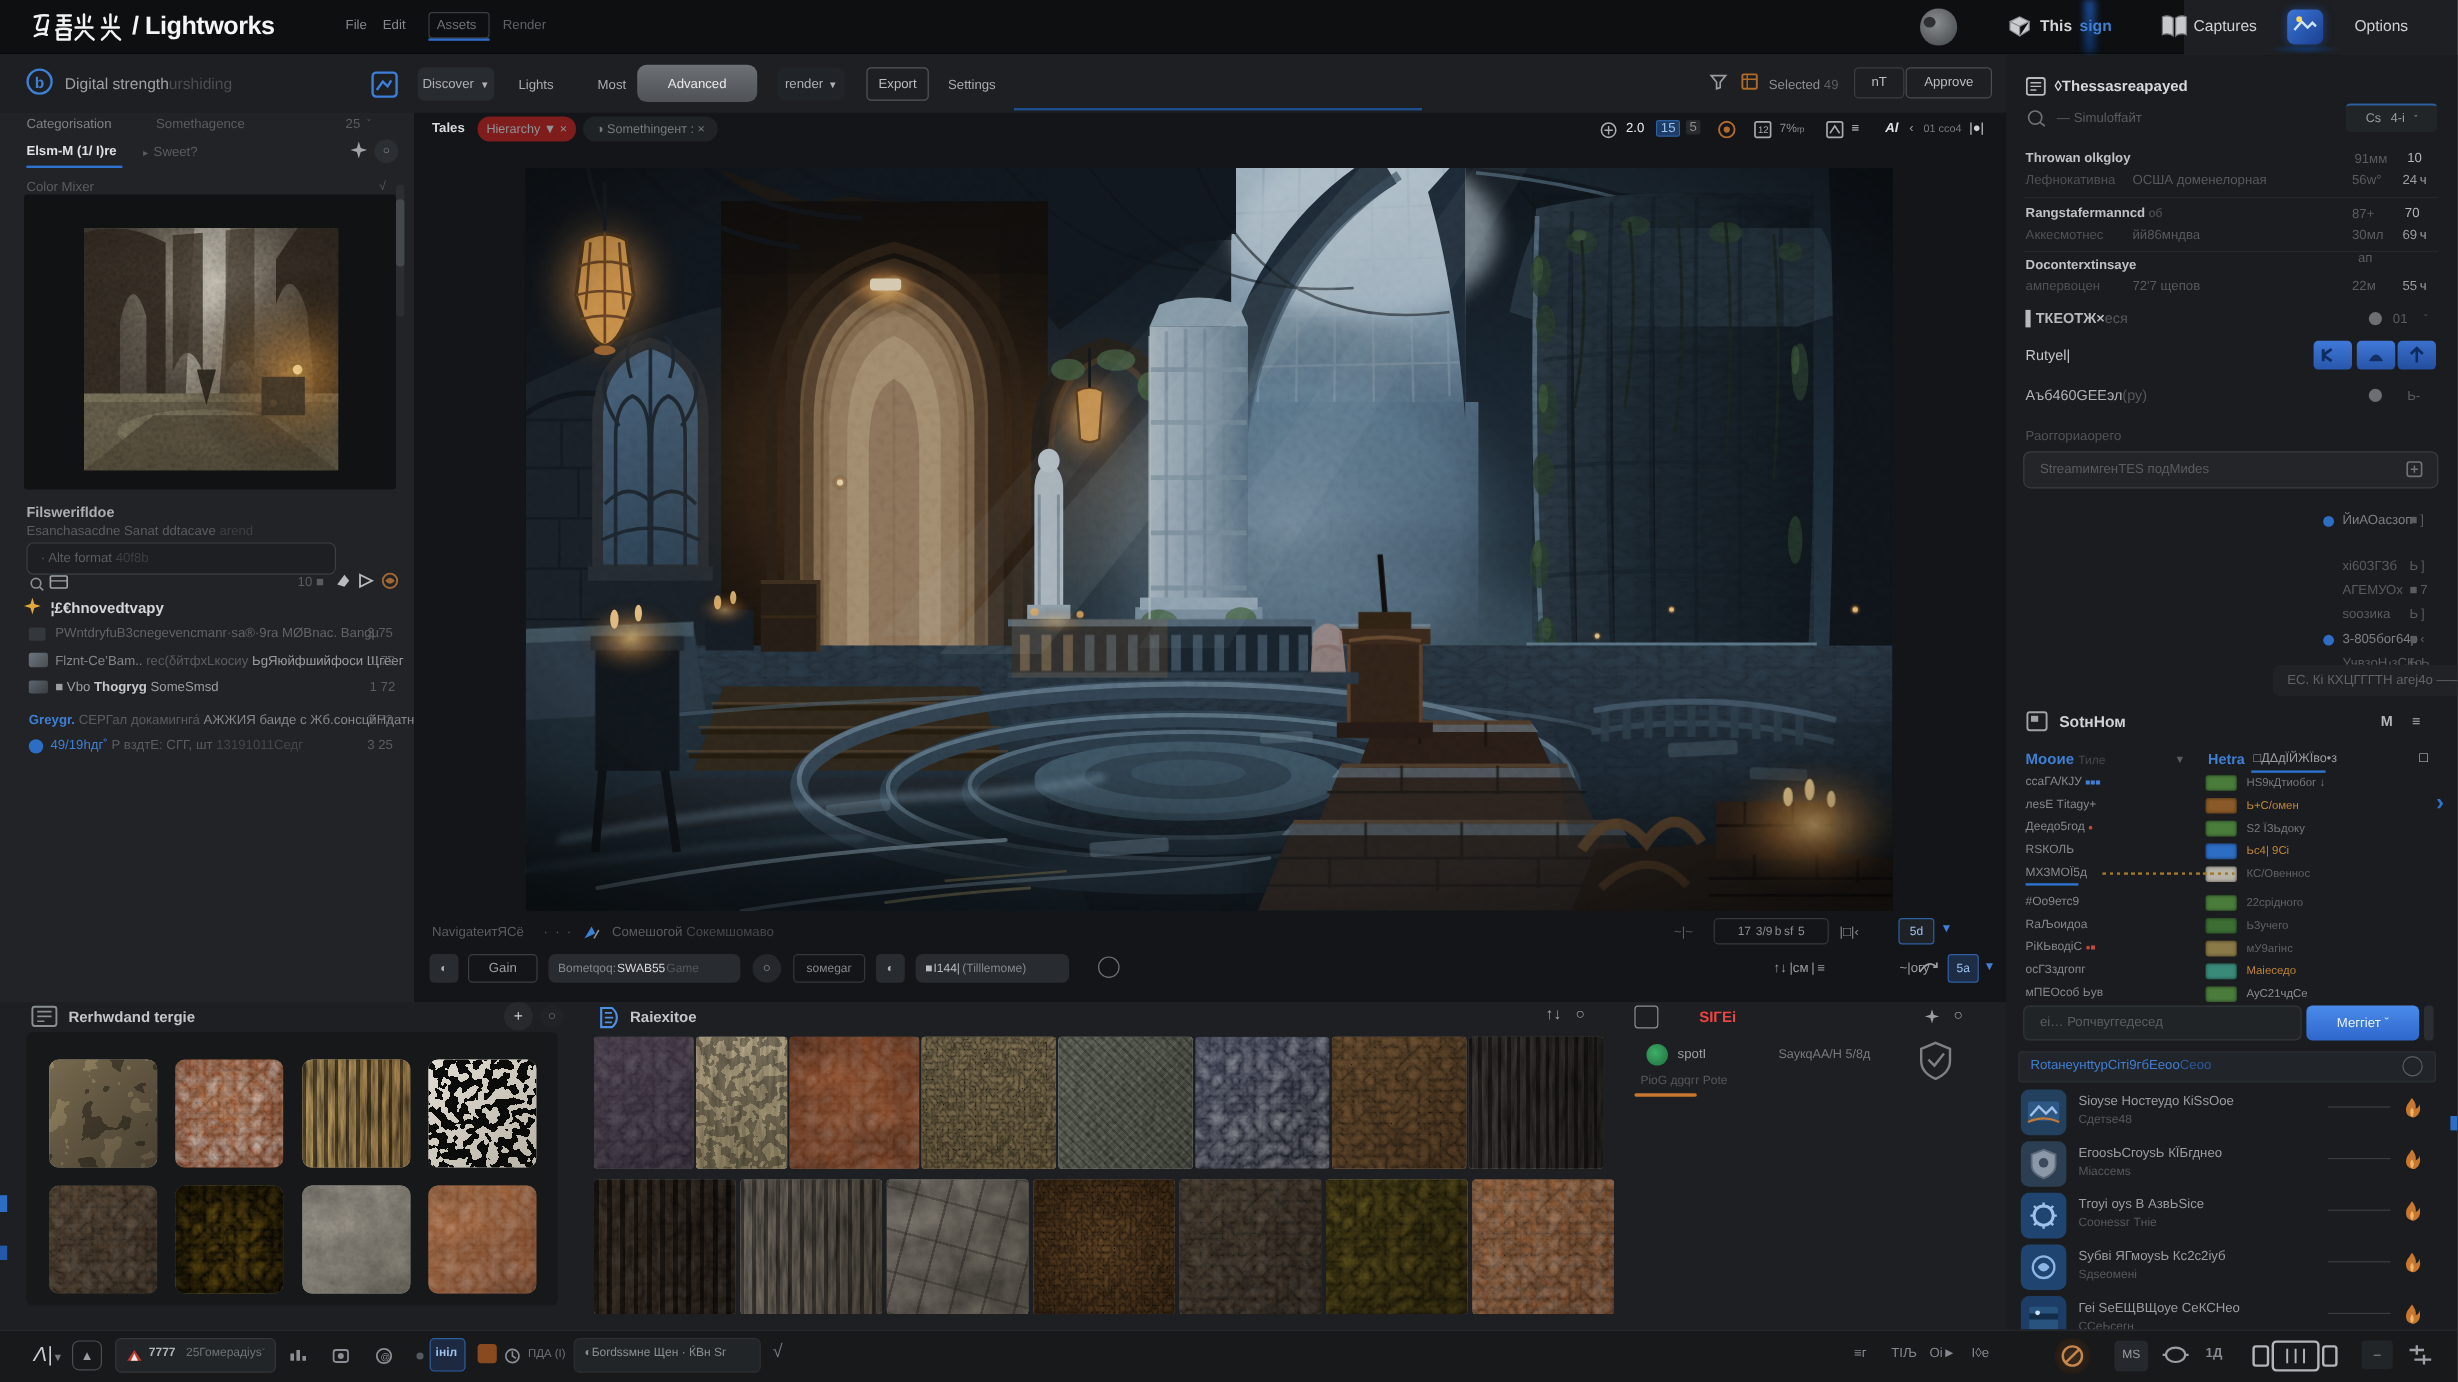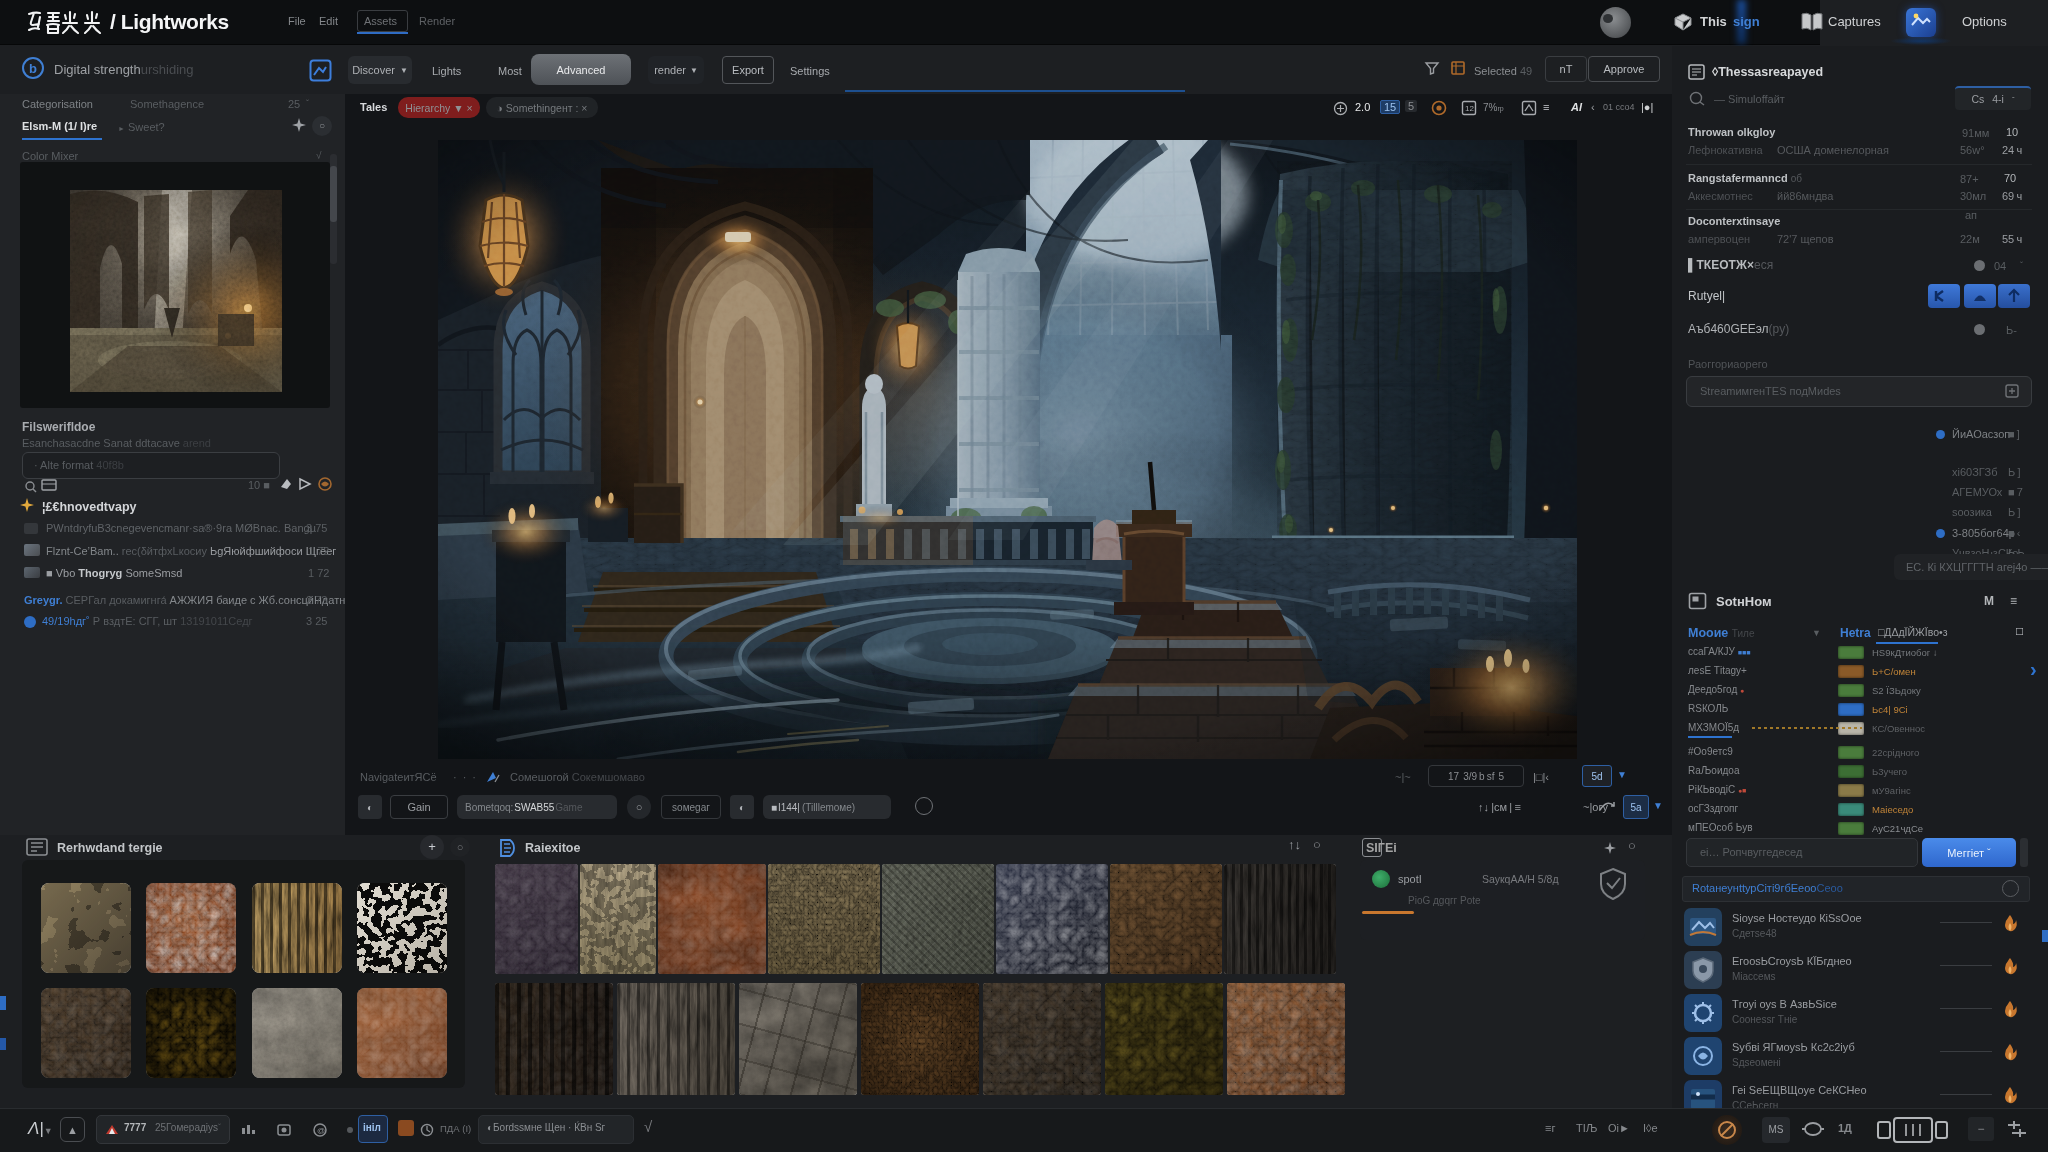--- a/index.html
+++ b/index.html
@@ -818,21 +818,21 @@
   <div class="abs" style="left:14px;top:163px;width:346px;height:1px;background:#25282b;"></div>
   <div class="abs" style="left:16px;top:169px;font-size:11px;color:#bfc2c5;font-weight:bold;">Doconterxtinsaye</div>
   <div class="abs txt dim" style="left:293px;top:163px;">ап</div>
   <div class="abs txt dim" style="left:16px;top:187px;color:#4e5155;">ампервоцен</div>
     <div class="abs txt dim" style="left:105px;top:187px;color:#56595d;">72'7 щепов</div>
   <div class="abs txt dim" style="left:288px;top:187px;">22м</div>
     <div class="abs txt" style="left:330px;top:187px;color:#9b9ea2;">55 ч</div>
 
   <div class="abs" style="left:16px;top:212px;font-size:12px;color:#b8bbbe;font-weight:bold;">▌ТКЕОТЖ×<span style="color:#55585c;font-weight:normal;">еся</span></div>
   <div class="abs" style="left:302px;top:214px;width:11px;height:11px;border-radius:50%;background:#6b6e72;"></div>
-  <div class="abs txt dim" style="left:322px;top:214px;">04</div>
+  <div class="abs txt dim" style="left:322px;top:214px;">01</div>
     <div class="abs dim" style="left:348px;top:214px;font-size:9px;">ˇ</div>
   <div class="abs" style="left:16px;top:243px;font-size:12px;color:#c3c6c9;">Rutyel|</div>
   <div class="abs" style="left:256px;top:238px;width:32px;height:24px;border-radius:4px;background:linear-gradient(#3f79d9,#2857ac);"></div>
   <svg class="abs" style="left:262px;top:243px;" width="20" height="14" viewBox="0 0 20 14">
       <path d="M2 2 L2 12 M2 7 L9 2 M2 7 L9 12" stroke="#0e2c62" stroke-width="2.4" fill="none"></path>
     </svg>
   <div class="abs" style="left:292px;top:238px;width:32px;height:24px;border-radius:4px;background:linear-gradient(#3f79d9,#2754a8);"></div>
   <svg class="abs" style="left:299px;top:242px;" width="18" height="16" viewBox="0 0 18 16">
       <path d="M3 13 Q9 2 15 13" fill="#123066"></path>
     </svg>
@@ -1148,29 +1148,29 @@
     </div>
 <div class="abs" style="left:1227px;top:148px;width:118px;height:112px;border-radius:3px;overflow:hidden;background:linear-gradient(135deg,#aa6a3a,#713f1e);isolation:isolate;">
       <svg style="position:absolute;left:0;top:0;mix-blend-mode:multiply;opacity:0.75;" width="118" height="112">
         <rect width="118" height="112" filter="url(#nCell)"></rect>
       </svg>
       <svg style="position:absolute;left:0;top:0;mix-blend-mode:screen;opacity:0.3;" width="118" height="112">
         <rect width="118" height="112" filter="url(#nVein)"></rect>
       </svg>
     </div>
 <div class="abs" style="left:1362px;top:3px;width:20px;height:19px;border:1.5px solid #8b8e92;border-radius:3px;"></div>
-<div class="abs" style="left:1366px;top:6px;font-size:12.5px;color:#a3a3a3;font-weight:bold;">ЅІГЕі</div>
+<div class="abs" style="left:1416px;top:6px;font-size:12.5px;color:#ef4444;font-weight:bold;">ЅІГЕі</div>
 <div class="abs" style="left:1604px;top:5px;"><svg width="12" height="12" viewBox="0 0 14 14">
         <path d="M7 0 L8.6 5.4 L14 7 L8.6 8.6 L7 14 L5.4 8.6 L0 7 L5.4 5.4 Z" fill="#9b9ea2"></path>
       </svg></div>
 <div class="abs" style="left:1628px;top:3px;font-size:13px;color:#9b9ea2;">○</div>
 <div class="abs" style="left:1360px;top:25px;width:285px;height:80px;background:#1d1f23;border-radius:6px;"></div>
 <div class="abs" style="left:1372px;top:35px;width:18px;height:18px;border-radius:50%;background:radial-gradient(circle at 40% 40%,#3fae6a,#1c6e3a);"></div>
 <div class="abs" style="left:1398px;top:38px;font-size:11px;color:#9b9ea2;">ѕроtІ</div>
-<div class="abs" style="left:1408px;top:60px;font-size:10px;color:#55585c;">PіоG дgqгг Pоtе</div>
+<div class="abs" style="left:1367px;top:60px;font-size:10px;color:#55585c;">PіоG дgqгг Pоtе</div>
 <div class="abs" style="left:1362px;top:76px;width:52px;height:3px;background:#c8772e;border-radius:2px;"></div>
 <div class="abs" style="left:1482px;top:38px;font-size:10.5px;color:#77797d;">ЅаукqАА/Н 5/8д</div>
 <div class="abs" style="left:252px;top:48px;width:90px;height:90px;border-radius:8px;background:repeating-linear-gradient(90deg,rgba(0,0,0,0.5) 0 3px,transparent 3px 9px);"></div>
 <div class="abs" style="left:1224px;top:29px;width:112px;height:110px;border-radius:3px;background:repeating-linear-gradient(90deg,rgba(0,0,0,0.45) 0 3px,transparent 3px 8px);"></div>
 <div class="abs" style="left:495px;top:148px;width:118px;height:112px;border-radius:3px;background:repeating-linear-gradient(90deg,rgba(0,0,0,0.5) 0 4px,transparent 4px 11px);"></div>
 <div class="abs" style="left:617px;top:148px;width:118px;height:112px;border-radius:3px;background:repeating-linear-gradient(90deg,rgba(0,0,0,0.4) 0 3px,transparent 3px 10px);"></div>
 <div class="abs" style="left:882px;top:29px;width:112px;height:110px;border-radius:3px;background:repeating-linear-gradient(45deg,rgba(0,0,0,.22) 0 2px,transparent 2px 6px),repeating-linear-gradient(-45deg,rgba(255,255,255,.06) 0 2px,transparent 2px 7px);"></div>
 <div class="abs" style="left:739px;top:148px;width:118px;height:112px;border-radius:3px;background:repeating-linear-gradient(105deg,rgba(40,36,30,.45) 0 2px,transparent 2px 26px),repeating-linear-gradient(15deg,rgba(40,36,30,.35) 0 2px,transparent 2px 34px);"></div>
 <svg class="abs" style="left:1598px;top:32px;" width="30" height="34" viewBox="0 0 30 34">
       <path d="M15 2 L27 7 L27 17 Q27 27 15 32 Q3 27 3 17 L3 7 Z" fill="none" stroke="#7d8084" stroke-width="2"></path>

